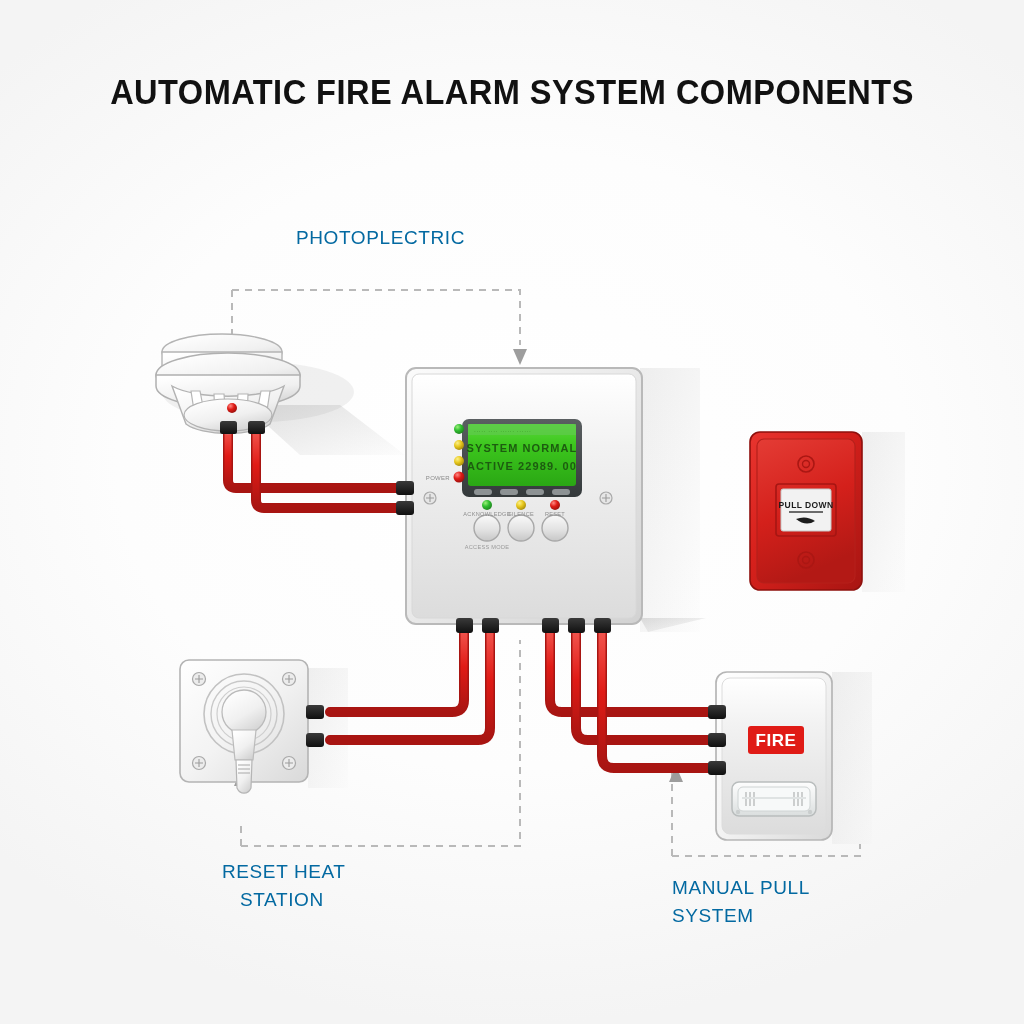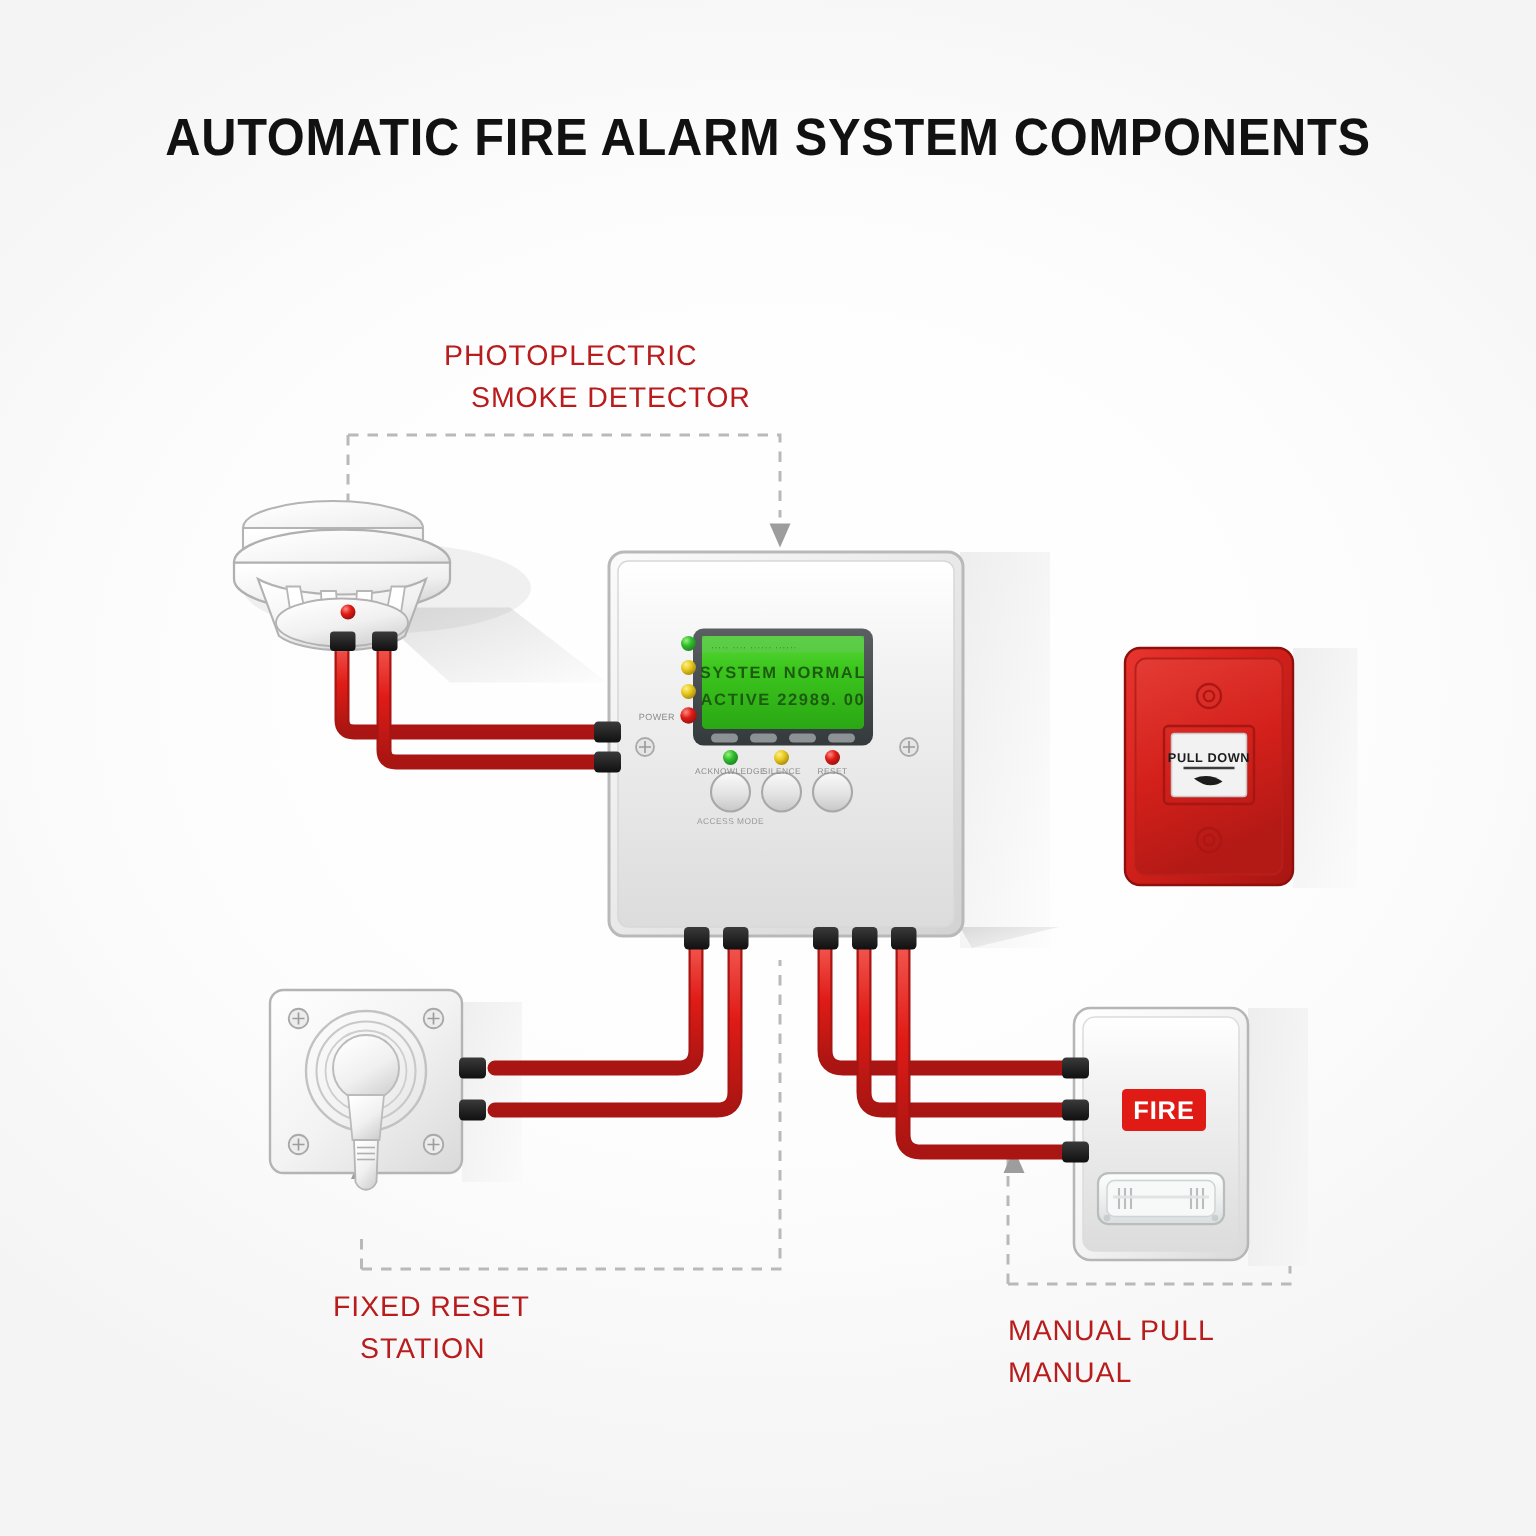--- a/index.html
+++ b/index.html
@@ -29,21 +29,21 @@
     color:#111111;
     transform:scaleX(0.93);
     white-space:nowrap;
   }
 
   .callout{
     position:absolute;
     font-family:"Liberation Sans", sans-serif;
     font-size:19px;
     letter-spacing:0.6px;
-    color:#b91c1c;
+    color:#0369a1;
     line-height:1.45;
     white-space:nowrap;
   }
   .callout .l2{padding-left:18px;display:block;}
   .callout .l1{display:block;}
 
   #lbl-smoke{left:296px;top:224px;}
   #lbl-heat{left:222px;top:858px;}
   #lbl-pull{left:672px;top:874px;}
 </style>
@@ -361,25 +361,24 @@
 
     <text x="806" y="508" text-anchor="middle" font-family="Liberation Sans, sans-serif" font-size="8.5" font-weight="bold" fill="#1c1c1c" letter-spacing="0.4">PULL DOWN</text>
 
     <text x="776" y="746" text-anchor="middle" font-family="Liberation Sans, sans-serif" font-size="17" font-weight="bold" fill="#ffffff" letter-spacing="0.6">FIRE</text>
   </svg>
 
   <div class="title">AUTOMATIC FIRE ALARM SYSTEM COMPONENTS</div>
 
   <div class="callout" id="lbl-smoke">
     <span class="l1">PHOTOPLECTRIC</span>
-    <span class="l2">SMOKE DETECTOR</span>
   </div>
 
   <div class="callout" id="lbl-heat">
-    <span class="l1">FIXED RESET</span>
+    <span class="l1">RESET HEAT</span>
     <span class="l2">STATION</span>
   </div>
 
   <div class="callout" id="lbl-pull">
     <span class="l1">MANUAL PULL</span>
-    <span class="l2" style="padding-left:0">MANUAL</span>
+    <span class="l2" style="padding-left:0">SYSTEM</span>
   </div>
 </div>
 
 </body></html>

